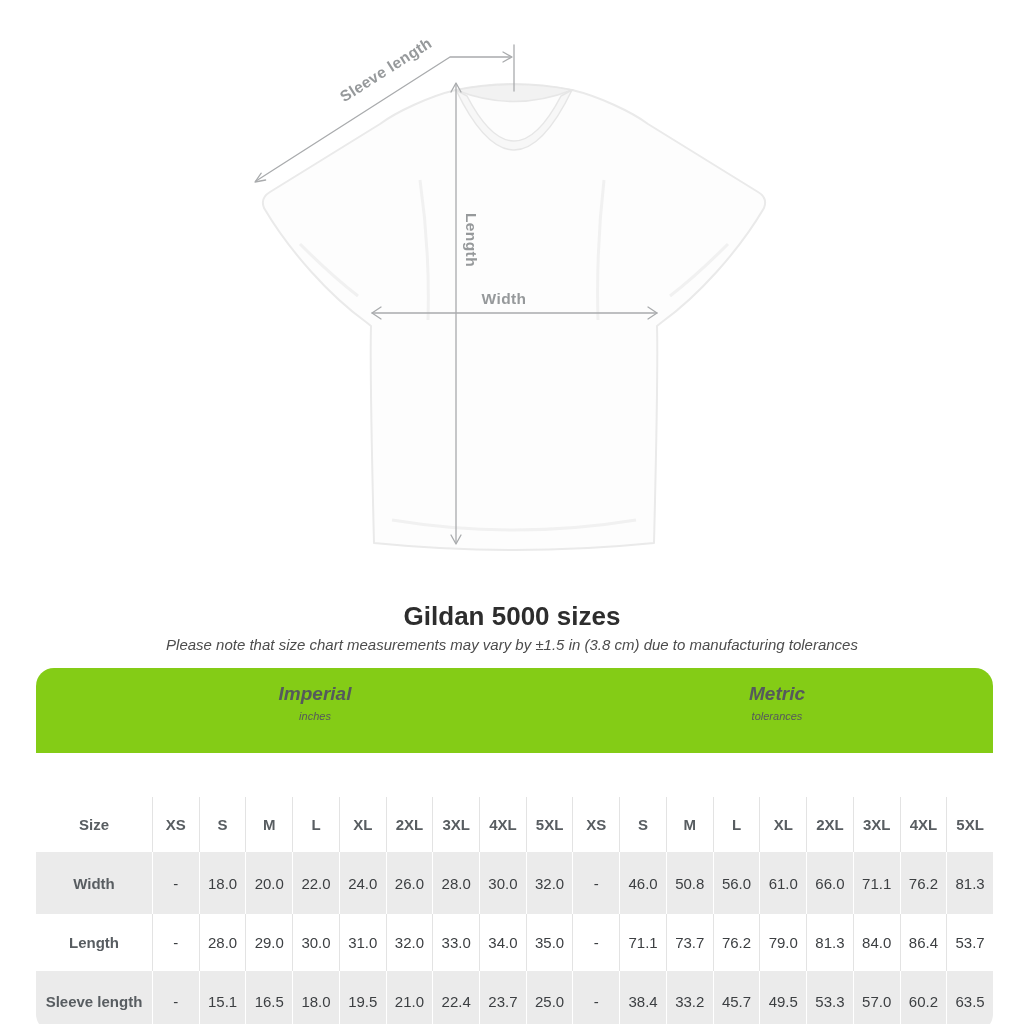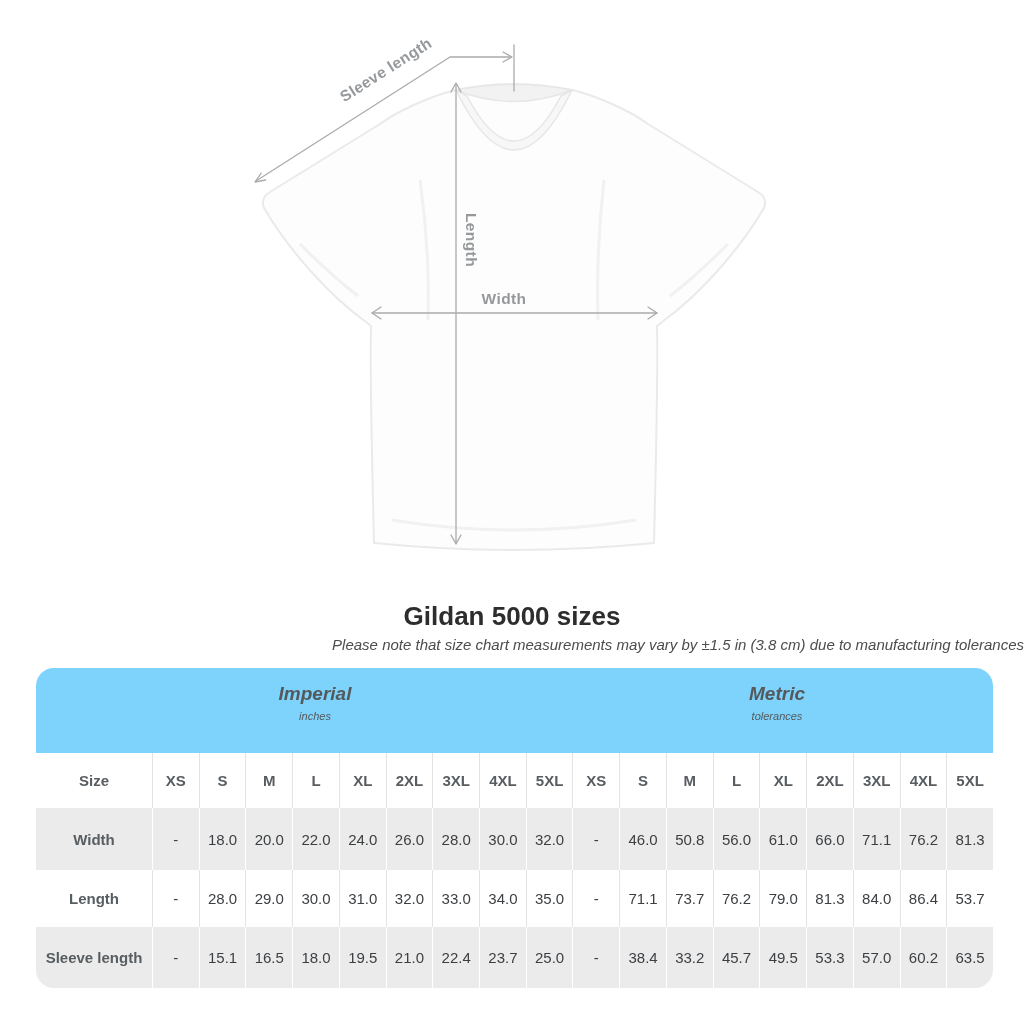--- a/index.html
+++ b/index.html
@@ -10,38 +10,38 @@
   .hero{position:absolute;left:0;top:0;width:1024px;height:600px;}
   .hero svg{position:absolute;left:0;top:0;}
   .m-label{position:absolute;color:#96999b;font-weight:700;font-size:15.5px;letter-spacing:.4px;white-space:nowrap;}
   .m-label.sleeve{left:386px;top:70px;transform:translate(-50%,-50%) rotate(-32.5deg);}
   .m-label.len{left:471px;top:240px;transform:translate(-50%,-50%) rotate(90deg);}
   .m-label.wid{left:504px;top:299px;transform:translate(-50%,-50%);}
 
   
   .page-title{position:absolute;left:0;top:601px;width:1024px;text-align:center;
     font-size:26px;font-weight:700;color:#2d2d2d;}
-  .page-subtitle{position:absolute;left:0;top:636px;width:1024px;text-align:right;
+  .page-subtitle{position:absolute;left:0;top:636px;width:1024px;text-align:center;
     font-size:15px;font-style:italic;color:#4c4c4c;}
 
   
   .size-table{position:absolute;left:36px;top:668px;width:957px;}
-  .band{position:relative;height:85px;background:#7dd3fc;border-radius:18px 18px 0 0;}
+  .band{position:relative;height:85px;background:#84cc16;border-radius:18px 18px 0 0;}
   .unit{position:absolute;top:15px;transform:translateX(-50%);text-align:center;color:#55595c;}
   .unit.imperial{left:279px;}
   .unit.metric{left:741px;}
   .unit-name{font-size:19px;font-weight:700;font-style:italic;}
   .unit-sub{font-size:11px;font-style:italic;margin-top:5px;}
 
   .grid{display:grid;grid-template-columns:116px repeat(18,1fr);}
   .grid .c{display:flex;align-items:center;justify-content:center;
     font-size:15px;color:#3c3f42;border-left:1px solid #e3e3e3;}
   .grid .c:first-child{border-left:none;}
   .grid .c.lab{font-weight:700;color:#585d61;}
-  .row-head{height:55px;background:#ffffff;}
+  .row-head{height:55px;background:#ffffff;margin-top:44px;}
   .row-head .c{font-weight:700;color:#585d61;}
   .row-a{height:62px;background:#ebebeb;}
   .row-b{height:57px;background:#ffffff;}
   .row-c{height:61px;background:#ebebeb;border-radius:0 0 18px 18px;}
   .row-a .c,.row-c .c{border-left-color:#ffffff;}
 </style>
 </head>
 <body>
 
 <div class="canvas">

